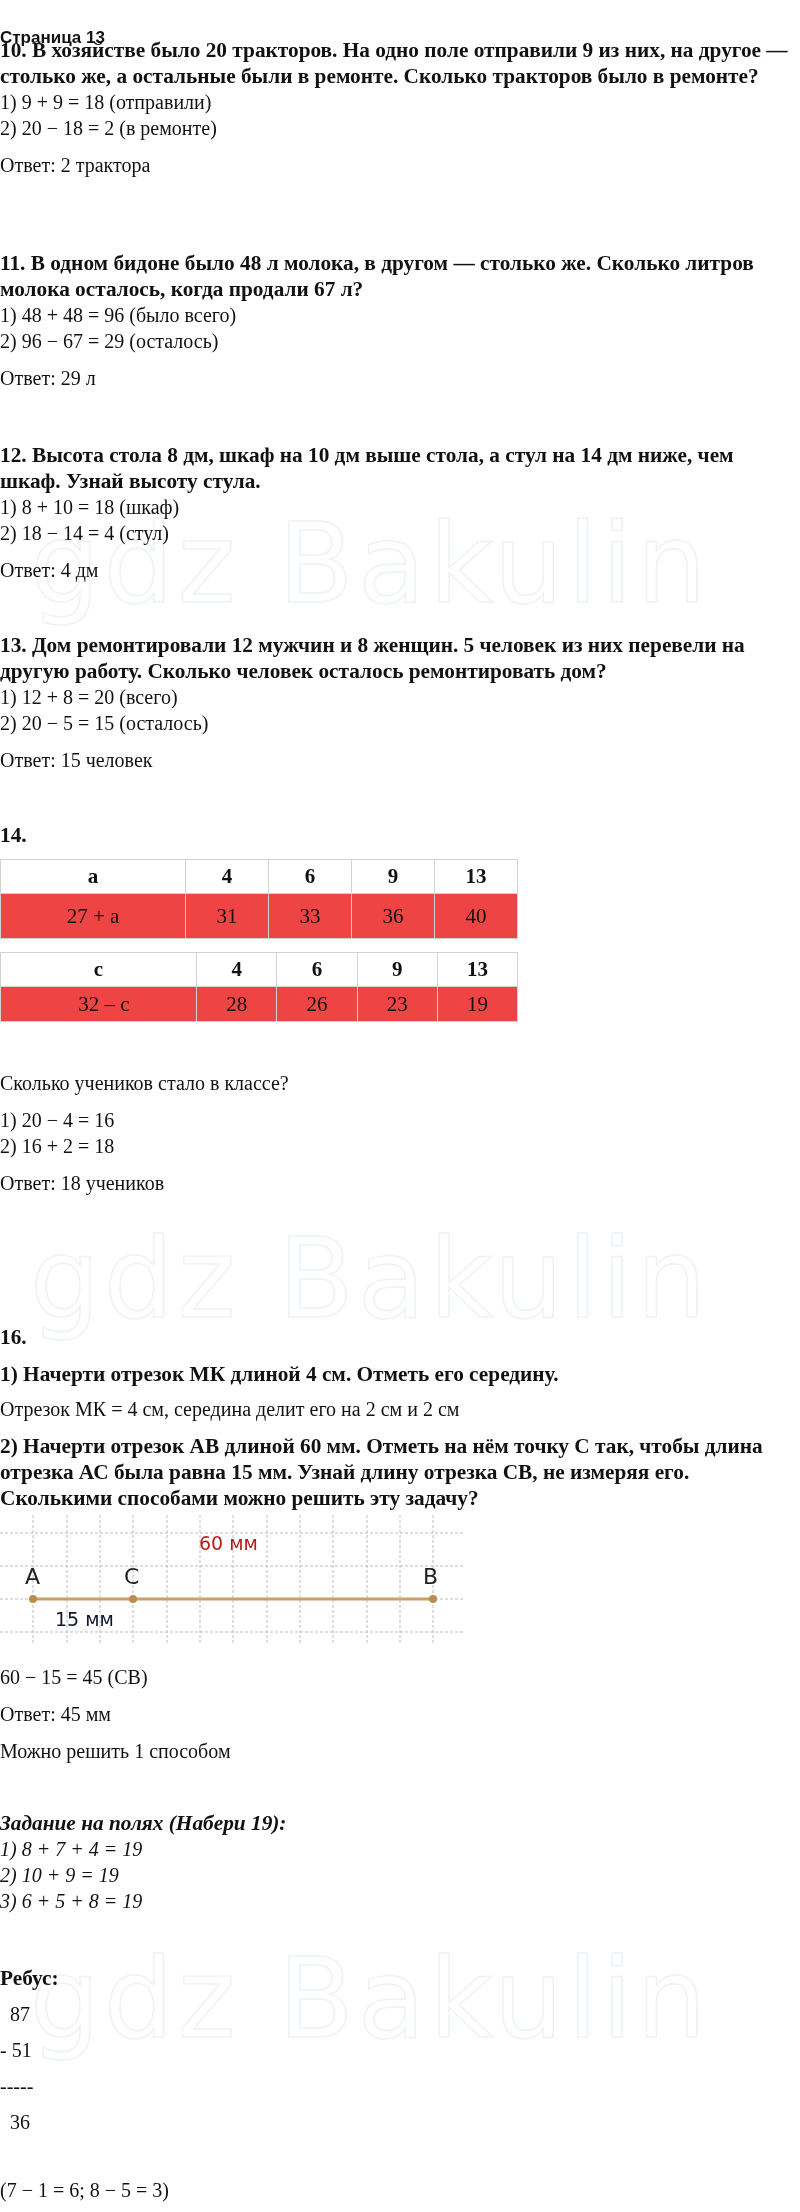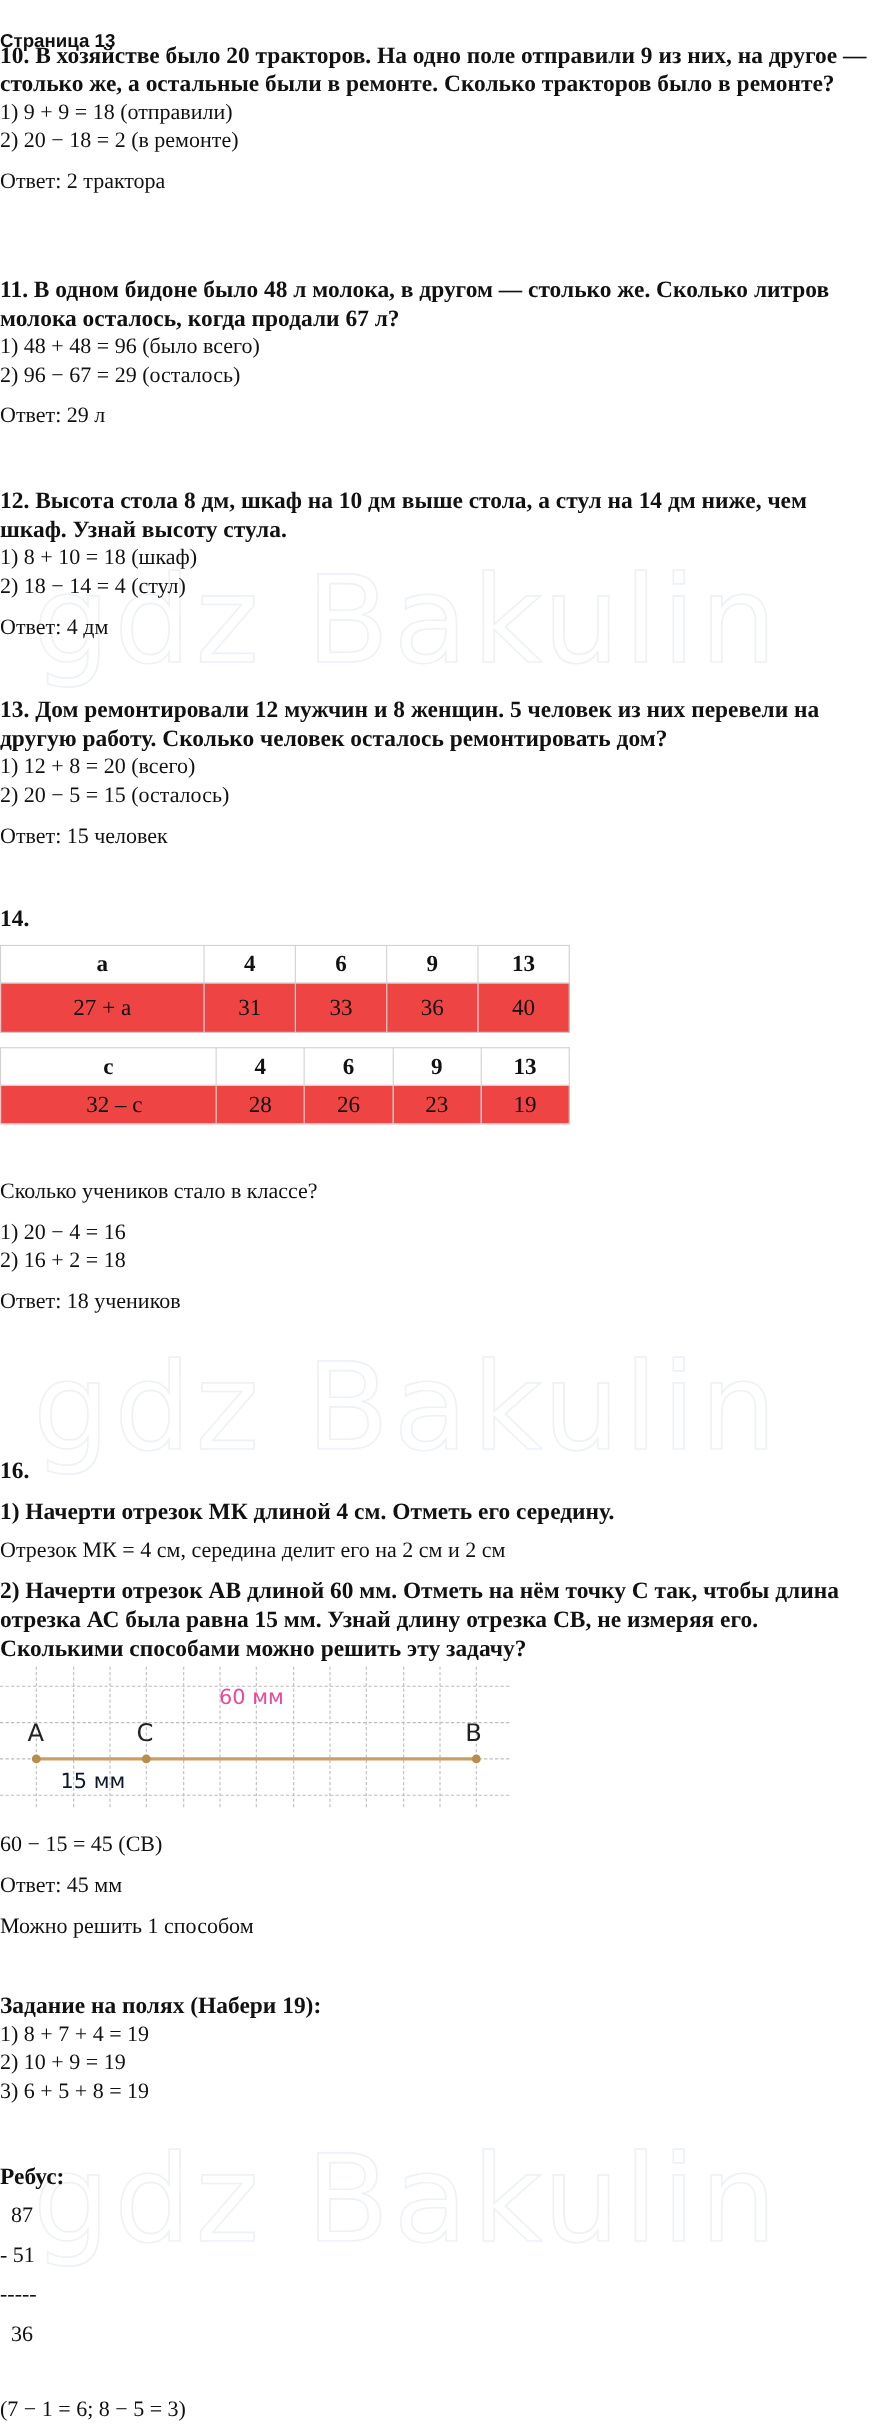--- a/index.html
+++ b/index.html
@@ -129,31 +129,31 @@
       <line x1="433" y1="0" x2="433" y2="130"></line>
     </g>
     <line x1="33" y1="84" x2="433" y2="84" stroke="#c9a063" stroke-width="3"></line>
     <circle cx="33" cy="84" r="4" fill="#b98d4e"></circle>
     <circle cx="133" cy="84" r="4" fill="#b98d4e"></circle>
     <circle cx="433" cy="84" r="4" fill="#b98d4e"></circle>
   </svg>
   <span style="position:absolute; left:25px; top:49px; font:22px 'DejaVu Sans', sans-serif; color:#222;">A</span>
   <span style="position:absolute; left:124px; top:49px; font:22px 'DejaVu Sans', sans-serif; color:#222;">C</span>
   <span style="position:absolute; left:423px; top:49px; font:22px 'DejaVu Sans', sans-serif; color:#222;">B</span>
-  <span style="position:absolute; left:199px; top:17px; font:19px 'DejaVu Sans', sans-serif; color:#ec4899;">60 мм</span>
+  <span style="position:absolute; left:199px; top:17px; font:19px 'DejaVu Sans', sans-serif; color:#b91c1c;">60 мм</span>
   <span style="position:absolute; left:55px; top:93px; font:19px 'DejaVu Sans', sans-serif; color:#0f172a;">15 мм</span>
 </div>
 
 <div class="blk" style="top:1664px;">
   <div class="t">60 − 15 = 45 (СВ)</div>
   <div class="t" style="margin-top:11px;">Ответ: 45 мм</div>
   <div class="t" style="margin-top:11px;">Можно решить 1 способом</div>
 </div>
 
-<div class="blk" style="top:1810px;">
+<div class="blk" style="top:1810px;font-style:italic;">
   <div class="q">Задание на полях (Набери 19):</div>
   <div class="t">1) 8 + 7 + 4 = 19</div>
   <div class="t">2) 10 + 9 = 19</div>
   <div class="t">3) 6 + 5 + 8 = 19</div>
 </div>
 
 <div class="blk" style="top:1965px;">
   <div class="q">Ребус:</div>
   <div class="t pre" style="margin-top:10px;">  87</div>
   <div class="t pre" style="margin-top:10px;">- 51</div>

